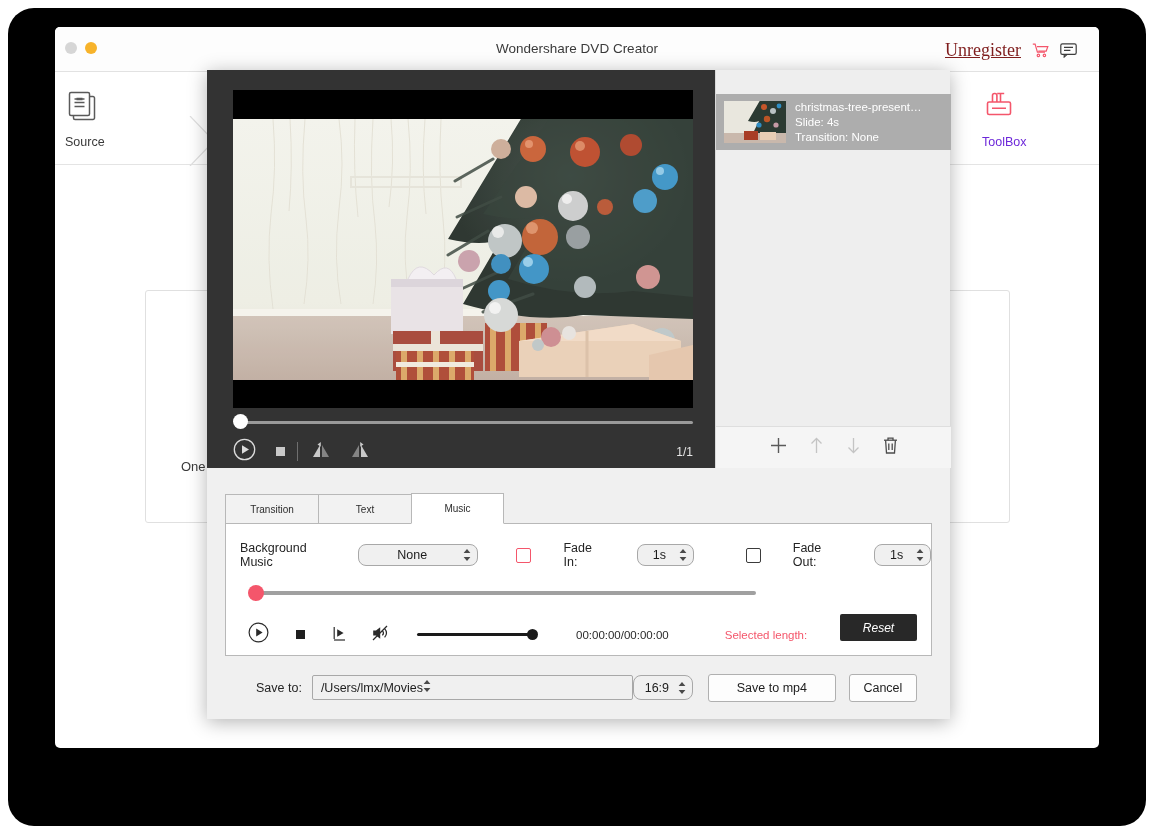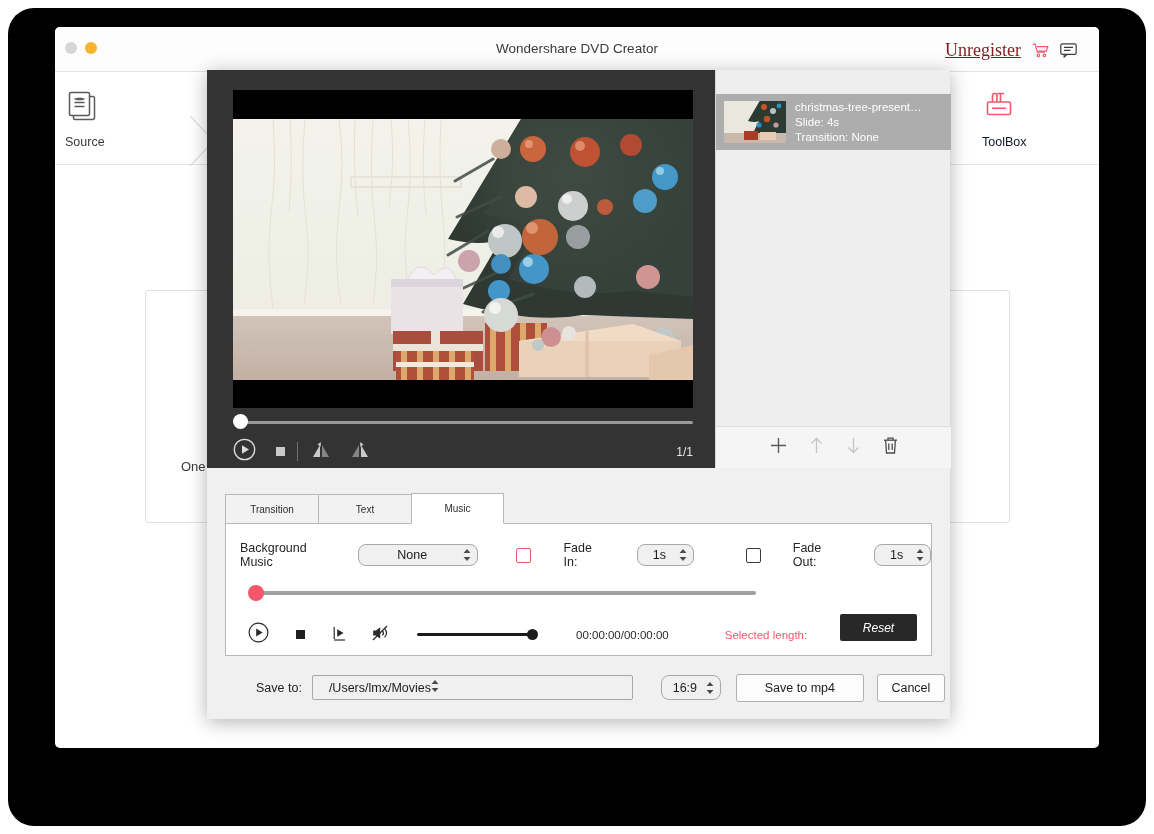--- a/index.html
+++ b/index.html
@@ -62,21 +62,21 @@
     width: 1044px; height: 93px;
     background: #ffffff;
     border-bottom: 1px solid #e4e4e4;
   }
   .navstep {
     position: absolute; top: 16px; width: 105px;
     display: flex; flex-direction: column; align-items: flex-start; gap: 9px;
     cursor: pointer;
   }
   .navstep .lbl { font-size: 12.5px; color: #3a3a3a; }
-  .navstep.active .lbl { color: #0f172a; }
+  .navstep.active .lbl { color: #6d28d9; }
   .chevron {
     position: absolute; top: 44px;
     width: 34px; height: 50px;
   }
 
   
   .bg-panel {
     position: absolute; left: 90px; top: 263px;
     width: 865px; height: 233px;
     background: #ffffff;
@@ -292,21 +292,21 @@
     display: flex; align-items: center;
     padding-left: 49px;
   }
   .path-select {
     width: 321px; height: 25px;
     background: #f0f0f0;
     border: 1px solid #a8a8a8; border-radius: 2px;
     display: flex; align-items: center;
     font-size: 12.5px; color: #1d1d1d;
     position: relative; cursor: pointer;
-    padding-left: 16px;
+    padding-left: 8px;
   }
   .btn-wide {
     height: 28px; background: #fdfdfd;
     border: 1px solid #b0b0b0; border-radius: 3px;
     font-size: 12.5px; color: #1d1d1d;
     font-family: inherit; cursor: pointer;
   }
 </style>
 </head>
 <body>
@@ -676,21 +676,21 @@
           <span class="fld-label">Save to:</span>
           <div class="path-select" style="margin-left:10px;">
             <span>/Users/lmx/Movies</span>
             <span class="arrows">
               <svg width="8" height="12" viewBox="0 0 8 12" fill="#4a4a4a">
                   <path d="M4 0 L7.4 4 H0.6 Z"></path>
                   <path d="M4 12 L7.4 8 H0.6 Z"></path>
                 </svg>
             </span>
           </div>
-          <div class="select" style="width:60px; height:25px; margin-left:28px;">
+          <div class="select" style="width:60px; height:25px; margin-left:0;">
             <span style="flex:1; text-align:center;">16:9</span>
             <span class="arrows">
               <svg width="8" height="12" viewBox="0 0 8 12" fill="#4a4a4a">
                   <path d="M4 0 L7.4 4 H0.6 Z"></path>
                   <path d="M4 12 L7.4 8 H0.6 Z"></path>
                 </svg>
             </span>
           </div>
           <button class="btn-wide" style="width:128px; margin-left:15px;">Save to mp4</button>
           <button class="btn-wide" style="width:68px; margin-left:13px;">Cancel</button>

